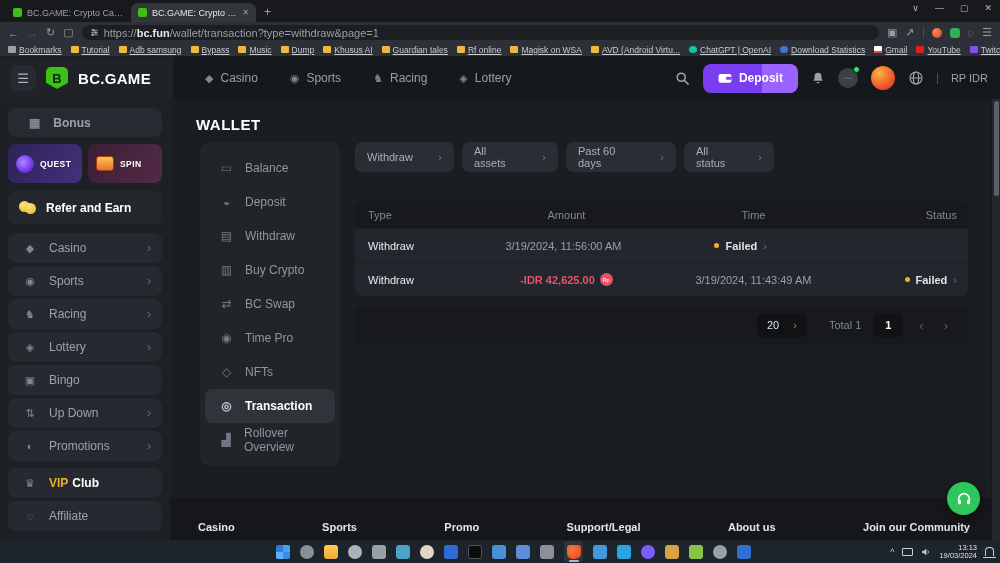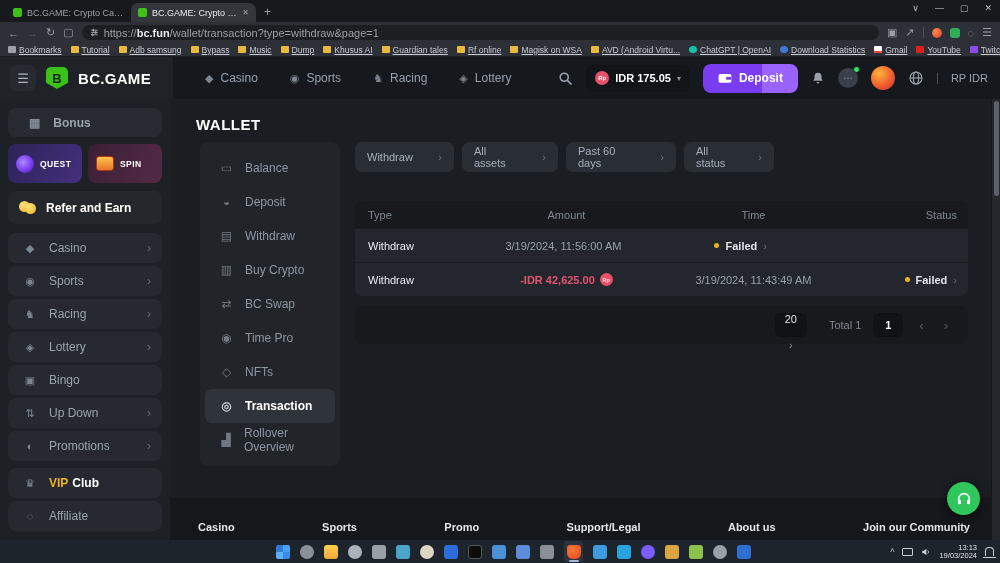--- a/index.html
+++ b/index.html
@@ -101,21 +101,21 @@
   .thead .c-amt { color:#7e8893; }
   .amt { color:#e4536e; font-weight:700; }
   .rp-badge { width:13px; height:13px; border-radius:50%; background:#e8506a; color:#ffdde4; font-size:5.5px; font-weight:700; display:flex; align-items:center; justify-content:center; }
   .c-time { width:30%; text-align:center; color:#96a0ab; }
   .thead .c-time { color:#7e8893;text-align:center; }
   .c-status { width:20%; display:flex; justify-content:flex-end; align-items:center; gap:6px; padding-right:11px; color:#dfe4e8; font-weight:700; }
   .thead .c-status { color:#7e8893; font-weight:400; }
   .sdot { width:5px; height:5px; border-radius:50%; background:#edb225; }
   .c-status .arr { color:#656e77; font-weight:400; }
   .pagbar { margin-top:10px; height:38px; background:#17191d; border-radius:8px; display:flex; align-items:center; justify-content:flex-end; gap:12px; padding-right:16px; font-size:11px; }
-  .pagesize { height:24px; background:#101214; border-radius:6px; display:flex; align-items:center; gap:14px; padding:0 10px; color:#dfe4e8;flex-direction:column; }
+  .pagesize { height:24px; background:#101214; border-radius:6px; display:flex; align-items:center; gap:14px; padding:0 10px; color:#dfe4e8; }
   .pagesize i { font-style:normal; color:#8b95a0; }
   .total { color:#7e8893; margin-left:10px; }
   .pagebox { min-width:30px; height:24px; background:#101214; border-radius:6px; display:flex; align-items:center; justify-content:center; color:#fff; font-weight:700; }
   .pg-arrow { color:#545c64; font-size:13px; padding:0 4px; }
 
   .site-footer { height:42px; background:#15171b; flex:none; display:flex; align-items:flex-end; justify-content:space-between; padding:0 30px 7px 28px; }
   .ft-link { color:#e2e6ea; font-weight:700; font-size:11px; }
   .support-btn { position:absolute; right:20px; bottom:25px; width:33px; height:33px; border-radius:50%; background:#2fc75c; display:flex; align-items:center; justify-content:center; box-shadow:0 2px 8px rgba(0,0,0,.5); z-index:5; }
 
   .vscroll { position:absolute; top:0; bottom:0; right:0; width:9px; background:#24272c; border-left:1px solid #15171a; }
@@ -285,25 +285,20 @@
         <div class="hn-item">
             <i>◈</i>
             <span>Lottery</span>
           </div>
       </div>
       <div class="hdr-right">
         <svg width="15" height="15" viewBox="0 0 24 24">
             <circle cx="10" cy="10" r="6.5" fill="none" stroke="#98a2ad" stroke-width="2.4"></circle>
             <line x1="15" y1="15" x2="21" y2="21" stroke="#98a2ad" stroke-width="2.4" stroke-linecap="round"></line>
           </svg>
-        <div class="bal-pill">
-          <span class="coin">Rp</span>
-          <span class="bal-amt">IDR 175.05</span>
-          <span class="bal-ch">▾</span>
-        </div>
         <div class="btn-deposit">
           <svg width="14" height="12" viewBox="0 0 24 20">
               <rect x="1" y="3" width="22" height="15" rx="3" fill="#fff"></rect>
               <rect x="14" y="8" width="9" height="5" fill="#7d3ff2"></rect>
             </svg>
           <span>Deposit</span>
         </div>
         <svg width="14" height="15" viewBox="0 0 24 24" fill="#98a2ad">
             <path d="M12 2a6 6 0 0 0-6 6v4l-2 4h16l-2-4V8a6 6 0 0 0-6-6z"></path>
             <path d="M9.5 18a2.5 2.5 0 0 0 5 0h-5z"></path>

